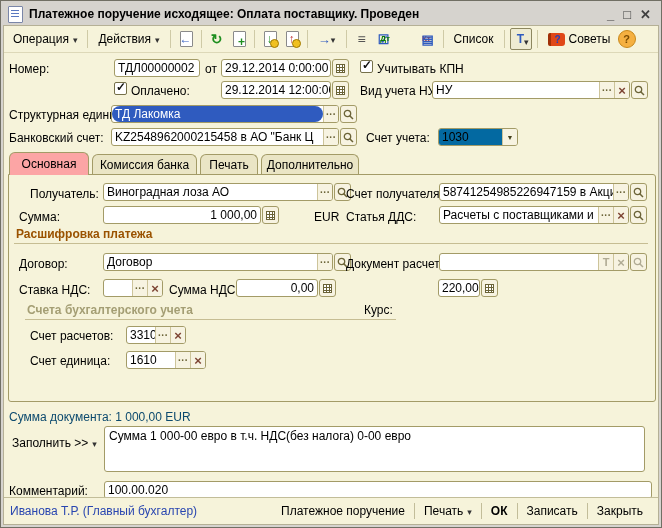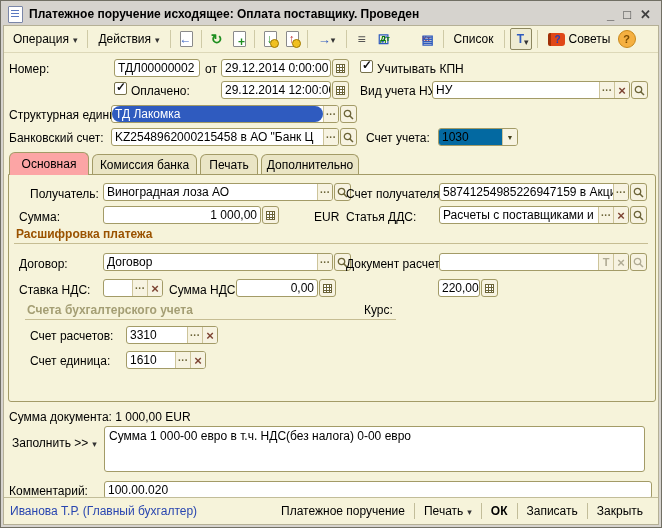--- a/index.html
+++ b/index.html
@@ -60,21 +60,21 @@
   .tab{position:absolute;top:128px;height:20px;box-sizing:border-box;border:1px solid #a39b67;border-bottom:none;
        border-radius:6px 6px 0 0;background:#eae5c5;display:flex;align-items:center;justify-content:center;z-index:1;}
   .tab.active{top:126px;height:23px;background:#fca5a5;z-index:3;}
   .panel{position:absolute;left:4px;top:148px;width:648px;height:228px;box-sizing:border-box;
          border:1px solid #a39b67;border-radius:0 3px 3px 3px;background:#f6f3da;z-index:2;}
   .sect{position:absolute;font-weight:bold;white-space:nowrap;}
   .s1{color:#9a5200;}
   .s2{color:#a49e74;}
   .sectline{position:absolute;height:1px;background:#c6bd93;}
   
-  .docsum{position:absolute;color:#000000;white-space:nowrap;}
+  .docsum{position:absolute;color:#0c4a6e;white-space:nowrap;}
   .purpose{position:absolute;box-sizing:border-box;border:1px solid #a39b67;border-radius:3px;background:#fff;padding:2px 4px;overflow:hidden;}
   .fillbtn{position:absolute;display:flex;align-items:center;gap:4px;white-space:nowrap;}
   
   .statusbar{position:absolute;left:0;right:0;bottom:0;height:26px;display:flex;align-items:center;
              border-top:1px solid #c2bd99;background:#f6f3da;padding:0 6px;}
   .user{color:#2946b0;white-space:nowrap;}
   .sbright{margin-left:auto;display:flex;align-items:center;}
   .sbtn{padding:0 9px;white-space:nowrap;display:flex;align-items:center;gap:4px;}
   .sbtn.bold{font-weight:bold;}
   .sbsep{width:1px;height:16px;background:#c2bd99;}
@@ -335,21 +335,21 @@
       <span class="fv">220,00</span>
     </div>
     <span class="sqbtn" style="left:477px;top:253px;z-index:4;">
         <span class="grid"></span>
       </span>
 
     <span class="sect s2" style="left:23px;top:277px;z-index:4;">Счета бухгалтерского учета</span>
     <span class="sectline" style="left:21px;top:293px;width:371px;z-index:4;"></span>
 
     <span class="lbl" style="left:26px;top:303px;z-index:4;">Счет расчетов:</span>
-    <div class="fld" style="left:122px;top:300px;width:92px;z-index:4;">
+    <div class="fld" style="left:122px;top:300px;width:60px;z-index:4;">
       <span class="fv">3310</span>
       <span class="fbtn dots"></span>
       <span class="fbtn xbtn"></span>
     </div>
 
     <span class="lbl" style="left:26px;top:328px;z-index:4;">Счет единица:</span>
     <div class="fld" style="left:122px;top:325px;width:80px;z-index:4;">
       <span class="fv">1610</span>
       <span class="fbtn dots"></span>
       <span class="fbtn xbtn"></span>

